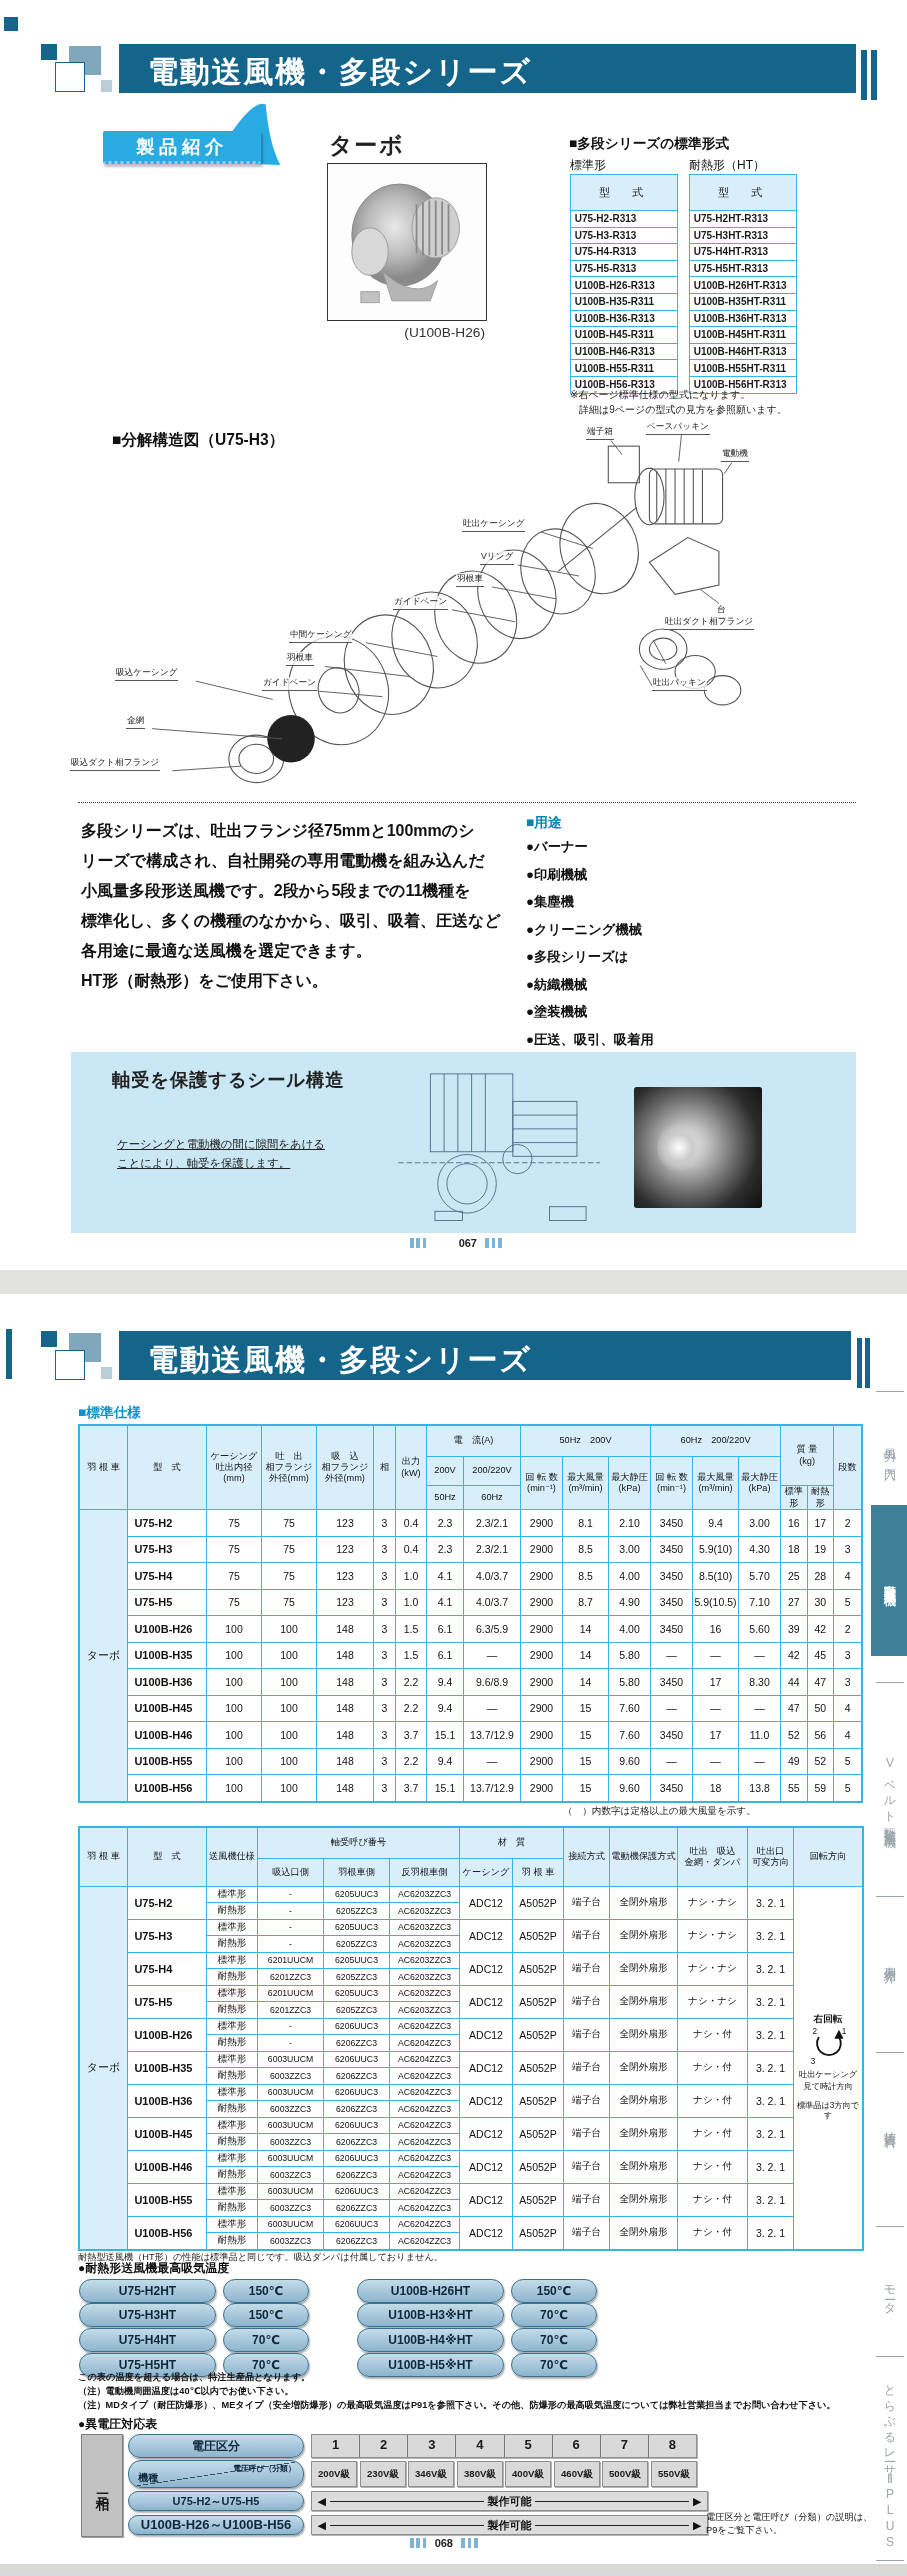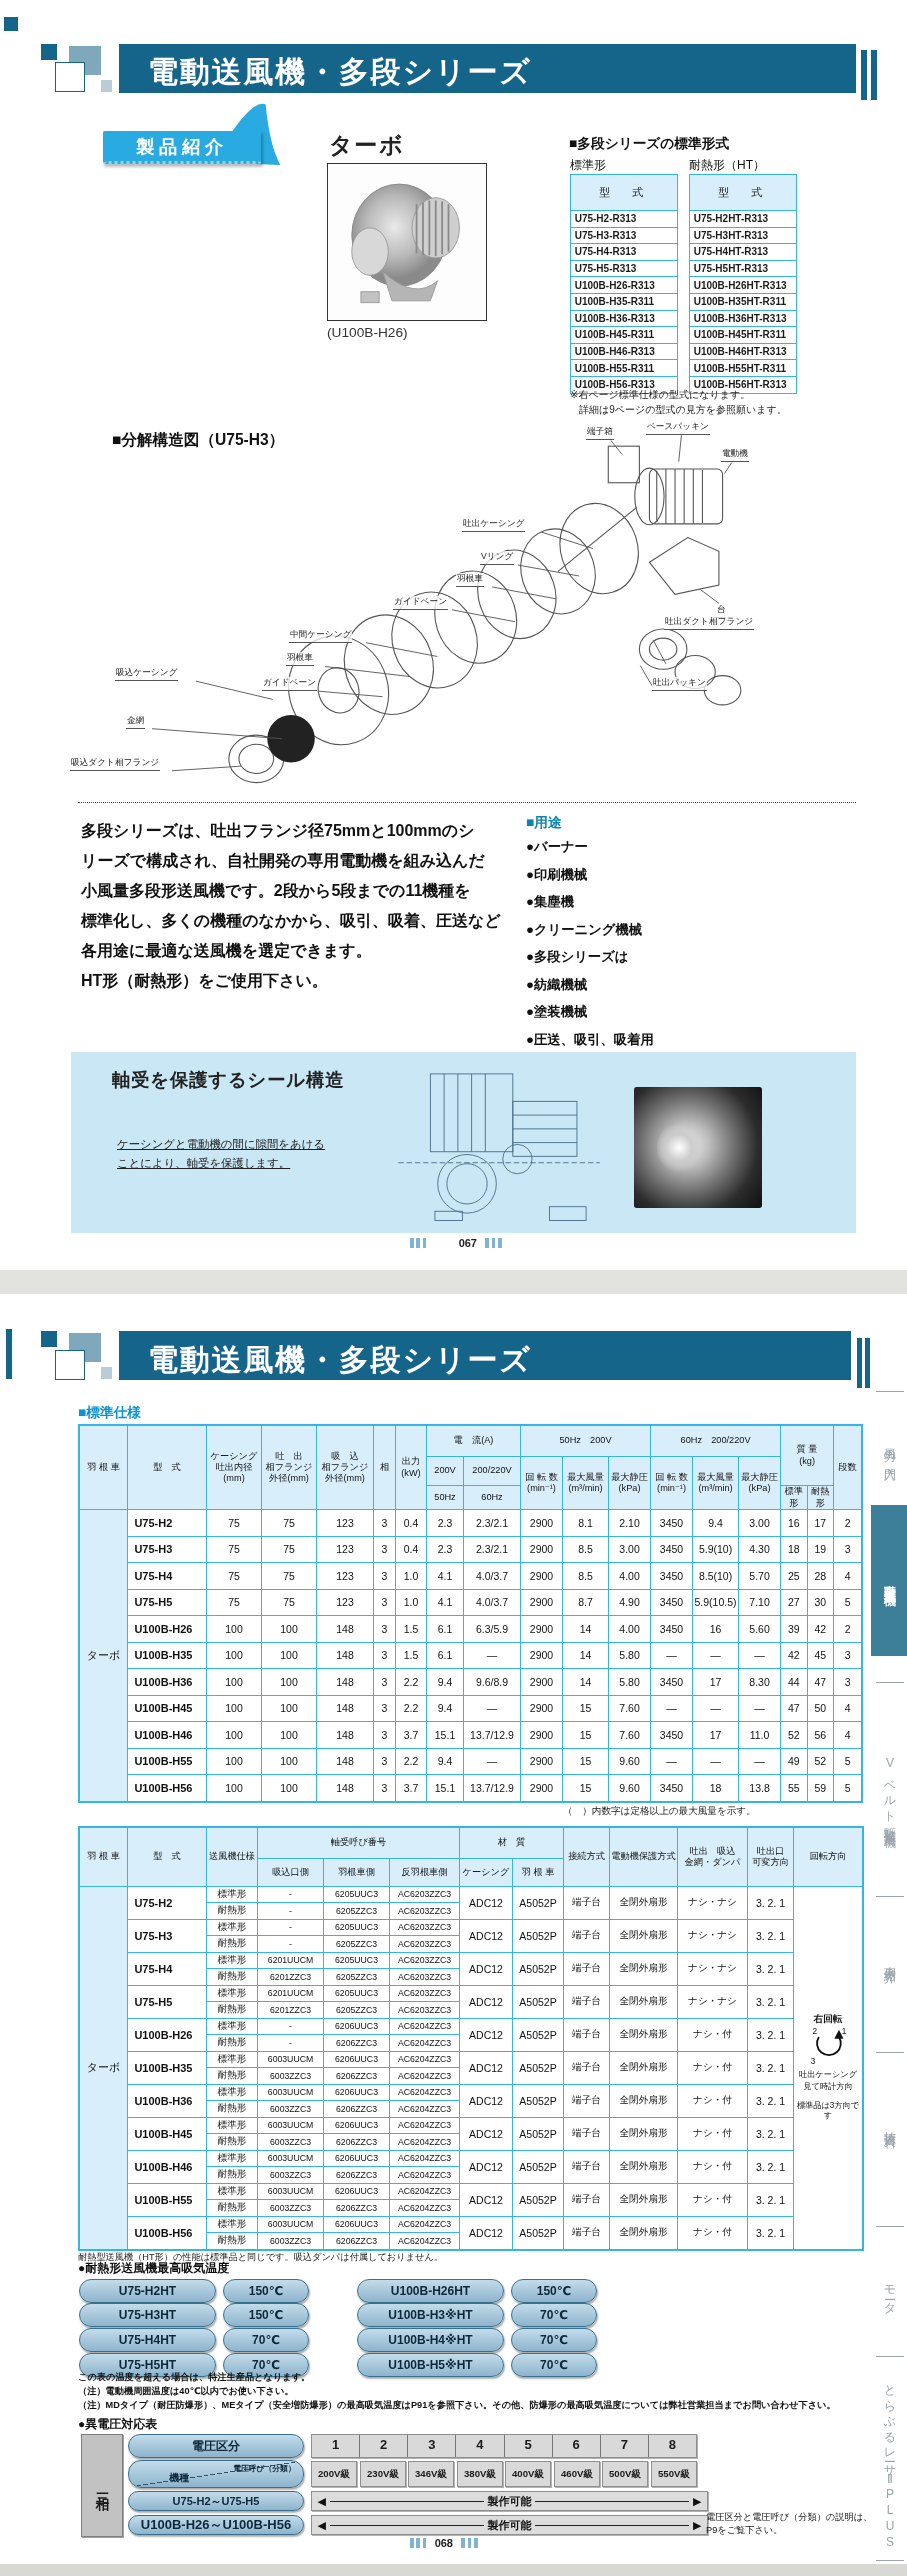--- a/index.html
+++ b/index.html
@@ -26,21 +26,21 @@
   .sec-title-blue{position:absolute;font-weight:bold;font-size:13.7px;color:#0b93cf;}
   .small-note{position:absolute;font-size:10px;color:#222;line-height:14.6px;}
   
   .mtbl{position:absolute;width:106px;border:1.8px solid #35b5e5;background:#fff;}
   .mtbl-head{height:35px;background:#d9eefb;border-bottom:1.8px solid #35b5e5;display:flex;align-items:center;justify-content:center;font-size:11px;letter-spacing:5.5px;}
   .mrow{height:15.6px;border-bottom:0.9px solid #35b5e5;font-size:10px;font-weight:bold;display:flex;align-items:center;padding-left:3.7px;white-space:nowrap;}
   .mrow:last-child{border-bottom:none;}
   .mtbl-label{position:absolute;font-size:12px;color:#111;}
   
   .pbox{position:absolute;border:0.9px solid #333;background:#fdfdfd;}
-  .pcap{position:absolute;font-size:13.7px;color:#333;text-align:left;}
+  .pcap{position:absolute;font-size:13.7px;color:#333;text-align:right;}
   .pname{position:absolute;font-size:23px;font-weight:bold;color:#222;letter-spacing:1.8px;}
   
   .ex-label{position:absolute;font-size:8.7px;color:#222;border-bottom:0.9px solid #555;padding:0 0.9px 0.9px 0.9px;white-space:nowrap;background:rgba(255,255,255,.75);}
   
   .intro-line{font-size:16px;font-weight:600;color:#111;line-height:30px;white-space:nowrap;}
   .use-item{font-size:13.3px;font-weight:bold;color:#111;height:27.5px;white-space:nowrap;}
   
   .seal-panel{position:absolute;background:#c9e7f4;}
   .seal-title{position:absolute;font-size:18.3px;font-weight:bold;color:#222;letter-spacing:0.9px;}
   .seal-cap{position:absolute;font-size:11.4px;color:#222;line-height:19px;}
@@ -918,21 +918,21 @@
       <div class="vnum">3</div>
       <div class="vnum">4</div>
       <div class="vnum">5</div>
       <div class="vnum">6</div>
       <div class="vnum">7</div>
       <div class="vnum">8</div>
     </div>
   <div class="vpill2" style="left:128px;top:2460px;width:174px;height:26px;">
     <div class="diag"></div>
     <span class="abs" style="right:7.3px;top:1.8px;font-size:7.8px;font-weight:bold;color:#0d2838;">電圧呼び（分類）</span>
-    <span class="abs" style="left:9.2px;bottom:1.8px;font-size:10px;font-weight:bold;color:#0d2838;margin-left:31px;">機種</span>
+    <span class="abs" style="left:9.2px;bottom:1.8px;font-size:10px;font-weight:bold;color:#0d2838;">機種</span>
   </div>
   <div id="volt-boxes">
       <div class="vbox" style="left: 311px; top: 2461px; width: 44px; height: 24px;">200V級</div>
       <div class="vbox" style="left: 360px; top: 2461px; width: 44px; height: 24px;">230V級</div>
       <div class="vbox" style="left: 408px; top: 2461px; width: 44px; height: 24px;">346V級</div>
       <div class="vbox" style="left: 457px; top: 2461px; width: 44px; height: 24px;">380V級</div>
       <div class="vbox" style="left: 505px; top: 2461px; width: 44px; height: 24px;">400V級</div>
       <div class="vbox" style="left: 554px; top: 2461px; width: 44px; height: 24px;">460V級</div>
       <div class="vbox" style="left: 602px; top: 2461px; width: 44px; height: 24px;">500V級</div>
       <div class="vbox" style="left: 651px; top: 2461px; width: 44px; height: 24px;">550V級</div>

